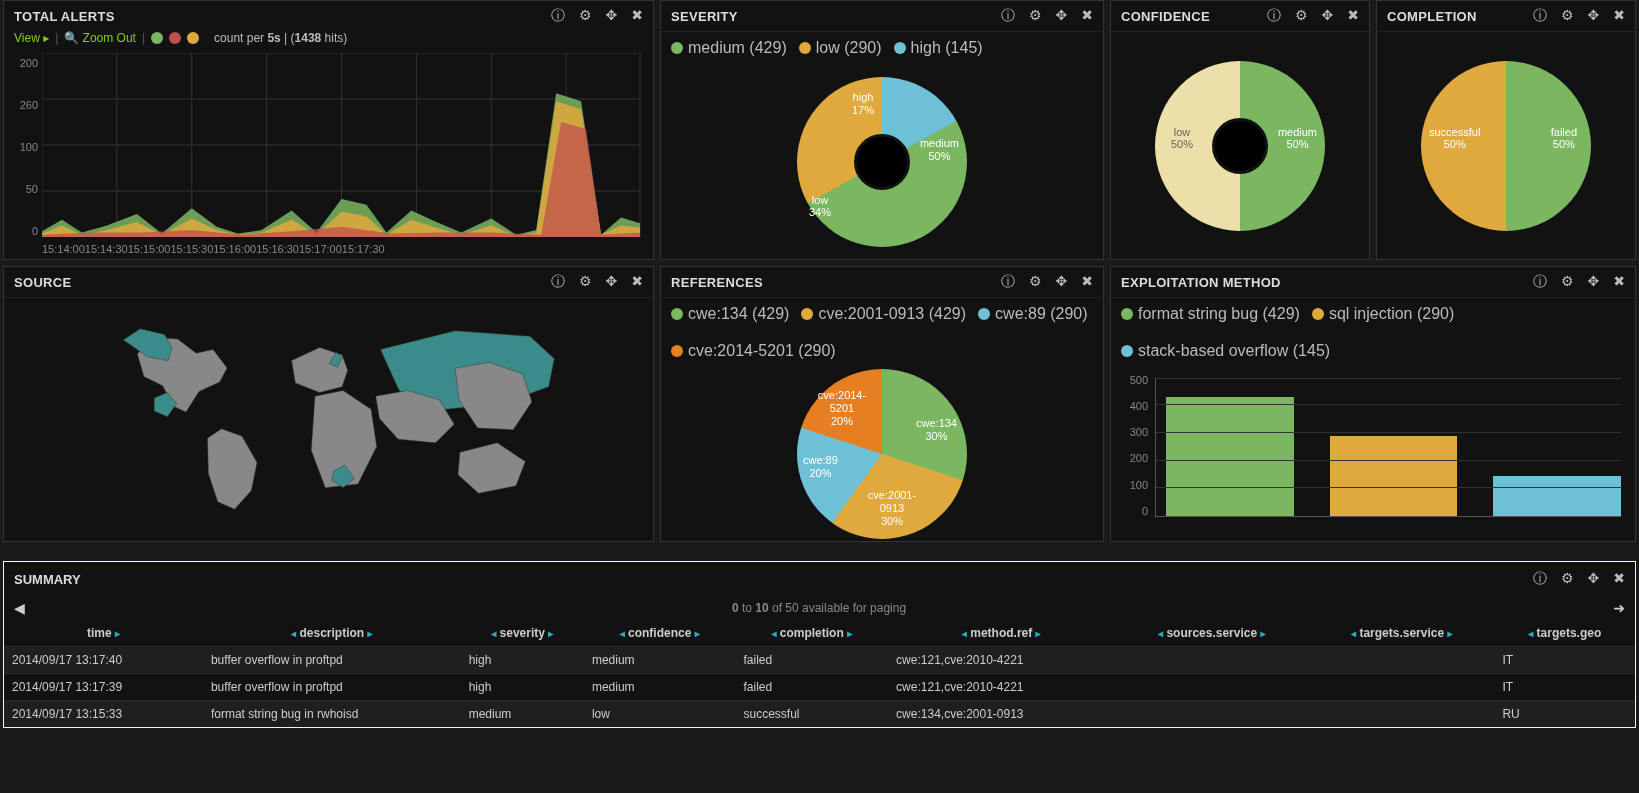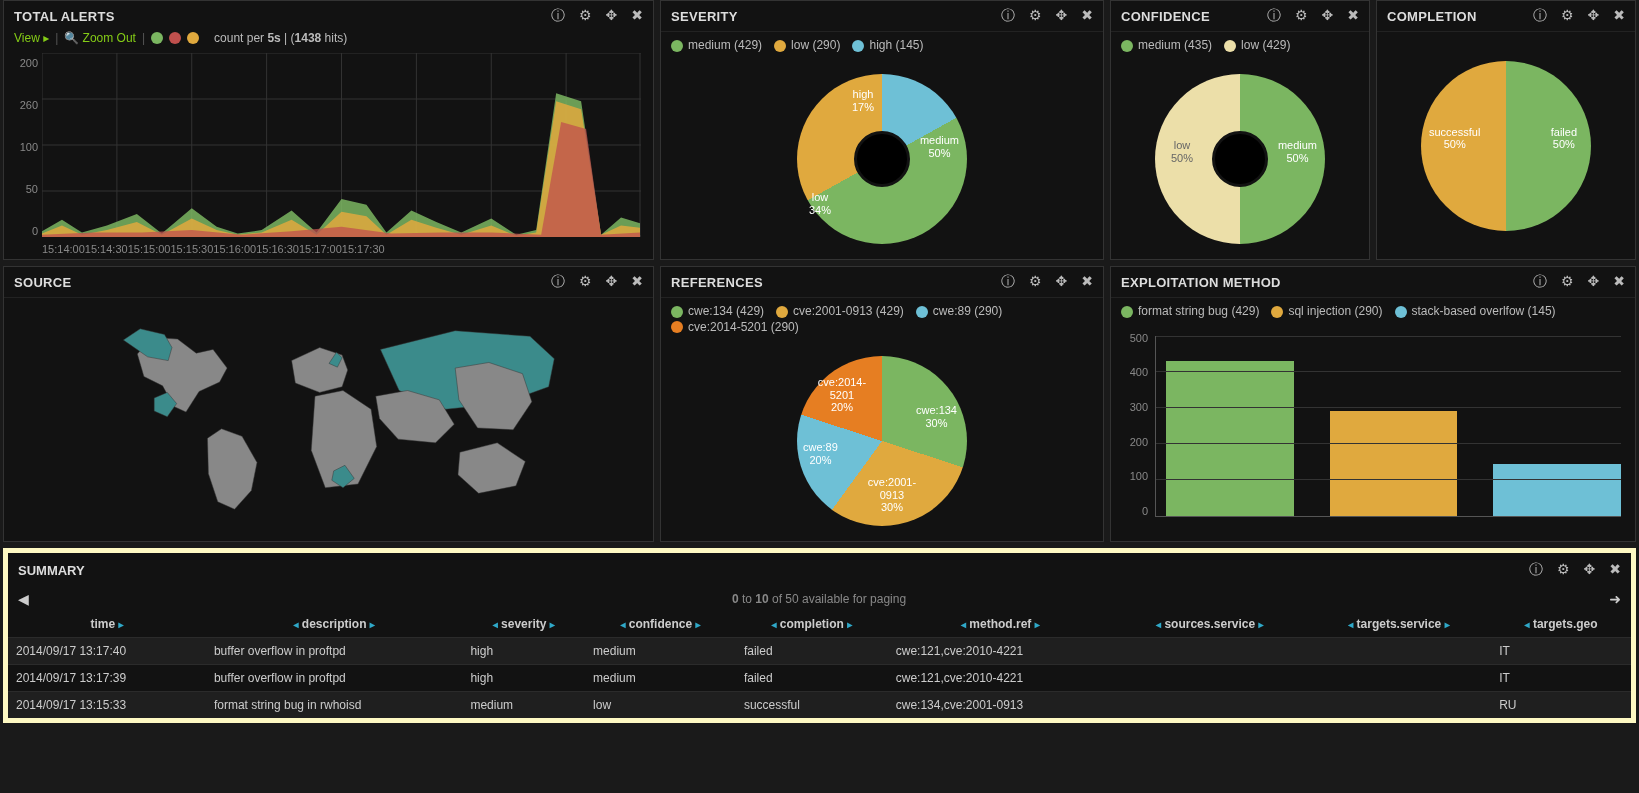--- a/index.html
+++ b/index.html
@@ -5,21 +5,21 @@
 *{margin:0;padding:0;box-sizing:border-box;font-family:Arial,Helvetica,sans-serif}
 body{background:#1a1a1a;width:1639px;height:793px;overflow:hidden;color:#bbb;font-size:12px}
 .gridrow{display:flex;gap:6px;padding:0 3px}
 .gridrow.r1{height:260px}
 .gridrow.r2{height:276px;margin-top:6px}
 .panel{background:#121212;border:1px solid #333;flex:1;display:flex;flex-direction:column;overflow:hidden}
 .panelhdr{display:flex;justify-content:space-between;align-items:center;padding:6px 10px;border-bottom:1px solid #222}
 .panelhdr h3{font-size:13px;font-weight:bold;color:#ddd;letter-spacing:.3px}
 .iconrow{display:flex;gap:14px;color:#bbb;font-size:14px}
 .iconrow span{cursor:pointer}
-.legend{display:flex;flex-wrap:wrap;gap:0 12px;padding:6px 10px;font-size:12px;line-height:1.3}
+.legend{display:flex;flex-wrap:wrap;gap:16px 12px;padding:6px 10px;font-size:16px;line-height:1.3}
 .lg{display:inline-flex;align-items:center;gap:5px}
 .dot{width:12px;height:12px;border-radius:50%;display:inline-block}
 .green{background:#7bb661}
 .yellow{background:#e0a93e}
 .orange{background:#e67e22}
 .blue{background:#6ec0d6}
 .red{background:#c0504d}
 .cream{background:#ecdfa9}
 .chartbody{flex:1;position:relative;display:flex;justify-content:center;align-items:center}
 .donut{width:170px;height:170px;border-radius:50%;position:relative}
@@ -35,21 +35,21 @@
 .plotarea{position:absolute;left:30px;right:4px;top:0;bottom:20px}
 .plotarea svg{width:100%;height:100%}
 .plotarea .grid line{stroke:#333;stroke-width:1}
 .xaxis{position:absolute;left:30px;right:4px;bottom:2px;display:flex;color:#888;font-size:11px}
 .mapbody{flex:1;display:flex;justify-content:center;align-items:center}
 .barchart{flex:1;position:relative;margin:6px 10px 8px 10px}
 .baxis-y{position:absolute;left:0;top:0;bottom:16px;width:32px;display:flex;flex-direction:column-reverse;justify-content:space-between;color:#888;font-size:11px;text-align:right;padding-right:5px}
 .bars{position:absolute;left:34px;right:4px;bottom:16px;top:4px;display:flex;align-items:flex-end;gap:36px;border-left:1px solid #555;border-bottom:1px solid #555}
 .bars .bar{width:130px}
 .bars .hgrid{position:absolute;left:0;right:0;border-top:1px solid #333}
-.summary{margin:6px 3px 0;background:#121212;border:5px solid #fef9c3}
+.summary{margin:19px 3px 0;background:#121212;border:1px solid #fef9c3}
 .summaryhdr{display:flex;justify-content:space-between;align-items:center;padding:8px 10px}
 .summaryhdr h3{font-size:13px;font-weight:bold;color:#ddd}
 .pagerow{display:flex;justify-content:space-between;align-items:center;padding:4px 10px;color:#888}
 .pagerow .arrow{font-size:14px;color:#ccc;cursor:pointer}
 table{width:100%;border-collapse:collapse;font-size:12px;color:#ccc}
 th{text-align:center;padding:6px 8px;font-weight:bold;white-space:nowrap}
 th .caret{color:#2fa8c8;font-size:10px}
 td{padding:6px 8px;border-top:1px solid #2b2b2b}
 tbody tr:nth-child(odd){background:#1f1f1f}
 .w-alerts{flex:0 0 651px}
@@ -166,30 +166,20 @@
   <div class="panel w-conf">
     <div class="panelhdr">
         <h3>CONFIDENCE</h3>
       <div class="iconrow">
           <span>ⓘ</span>
           <span>⚙</span>
           <span>✥</span>
           <span>✖</span>
         </div>
     </div>
-    <div class="legend">
-      <span class="lg">
-          <span class="dot green"></span>
-          <span><span>medium</span> (<span>435</span>)</span>
-        </span>
-      <span class="lg">
-          <span class="dot cream"></span>
-          <span><span>low</span> (<span>429</span>)</span>
-        </span>
-    </div>
     <div class="chartbody">
       <div class="donut" style="background:conic-gradient(#7bb661 0deg 180deg,#ecdfa9 180deg 360deg)">
         <div class="hole"></div>
         <div class="lbl" style="top:65px;right:8px;color:#fff"><span>medium</span><br><span>50%</span></div>
         <div class="lbl" style="top:65px;left:16px;color:#666"><span>low</span><br><span>50%</span></div>
       </div>
     </div>
   </div>
 
   <div class="panel w-comp">
@@ -295,21 +285,21 @@
       <span class="lg">
           <span class="dot green"></span>
           <span><span>format string bug</span> (<span>429</span>)</span>
         </span>
       <span class="lg">
           <span class="dot yellow"></span>
           <span><span>sql injection</span> (<span>290</span>)</span>
         </span>
       <span class="lg">
           <span class="dot blue"></span>
-          <span><span>stack-based overlfow</span> (<span>145</span>)</span>
+          <span><span>stack-based overflow</span> (<span>145</span>)</span>
         </span>
     </div>
     <div class="barchart">
       <div class="baxis-y">
           <span>0</span>
           <span>100</span>
           <span>200</span>
           <span>300</span>
           <span>400</span>
           <span>500</span>

